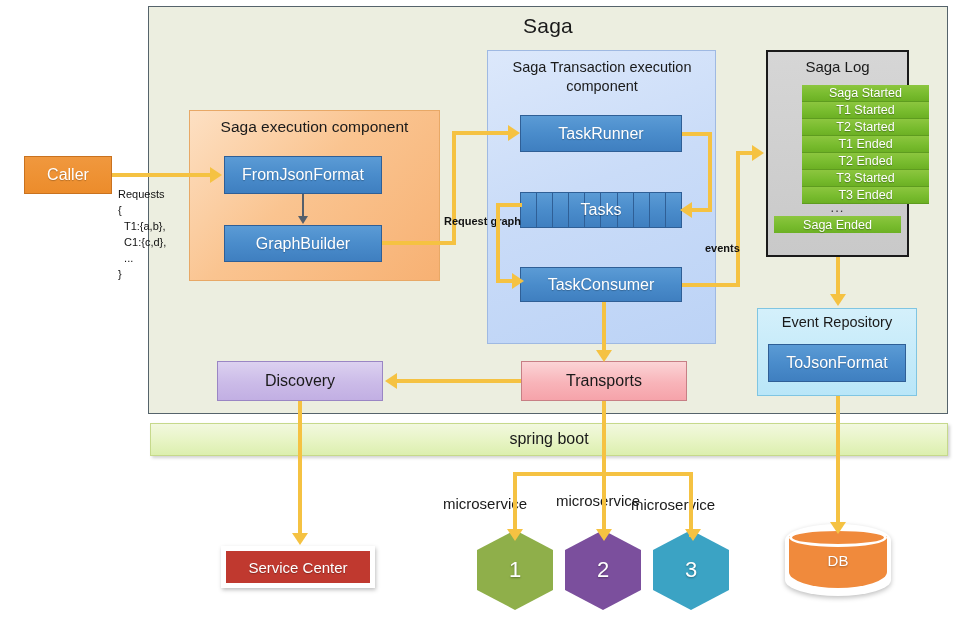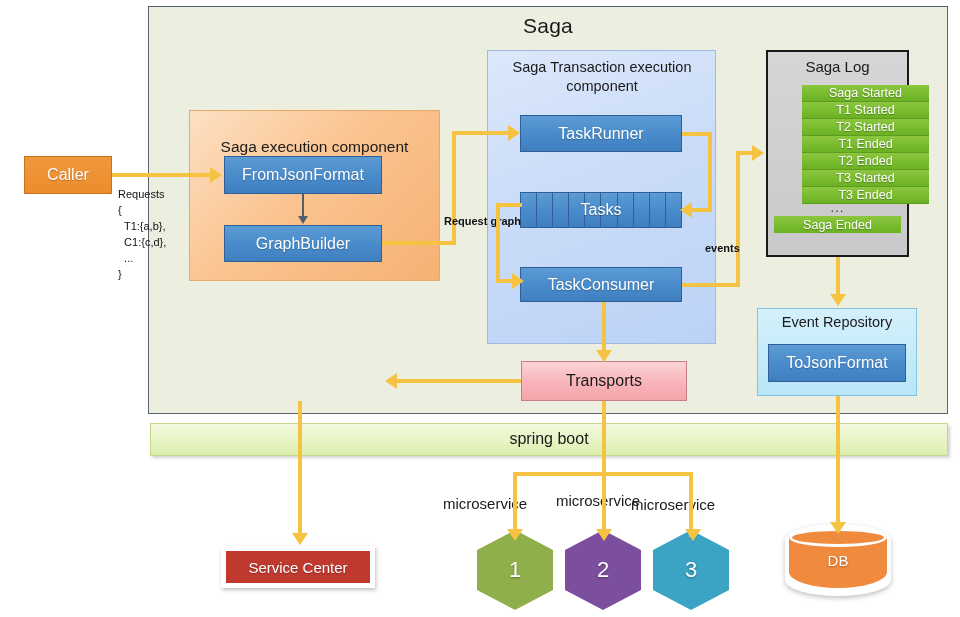--- a/index.html
+++ b/index.html
@@ -45,21 +45,21 @@
   }
 
   
   #saga-exec-panel {
     left: 189px; top: 110px; width: 251px; height: 171px;
     background: linear-gradient(135deg, #fde0c3 0%, #fac490 45%, #f7b173 100%);
     border: 1px solid #e8a866;
   }
   #saga-exec-title {
     left: 189px; top: 118px; width: 251px;
-    text-align: center; font-size: 15.5px; color: #1a1a1a; margin-top: 20px;
+    text-align: center; font-size: 15.5px; color: #1a1a1a;
   }
 
   
   #saga-txn-panel {
     left: 487px; top: 50px; width: 229px; height: 294px;
     background: linear-gradient(160deg, #dce8fb 0%, #cadcf8 45%, #bcd3f6 100%);
     border: 1px solid #9fb9e2;
   }
   #saga-txn-title {
     left: 490px; top: 58px; width: 224px;
@@ -315,20 +315,21 @@
   <div class="abs blue-box" id="to-json-format">ToJsonFormat</div>
 
   <div class="abs" id="caller-box">Caller</div>
   <div class="abs" id="requests-text">Requests
 {
   T1:{a,b},
   C1:{c,d},
   ...
 }</div>
 
+  <div class="abs" id="discovery-box">Discovery</div>
   <div class="abs" id="transports-box">Transports</div>
 
   <div class="abs" id="spring-boot-band"></div>
   <div class="abs" id="spring-boot-label">spring boot</div>
 
   <div class="abs" id="service-center-box">Service Center</div>
 
   <div class="abs ms-label" id="ms-label-1">microservice</div>
   <div class="abs ms-label" id="ms-label-2">microservice</div>
   <div class="abs ms-label" id="ms-label-3">microservice</div>

